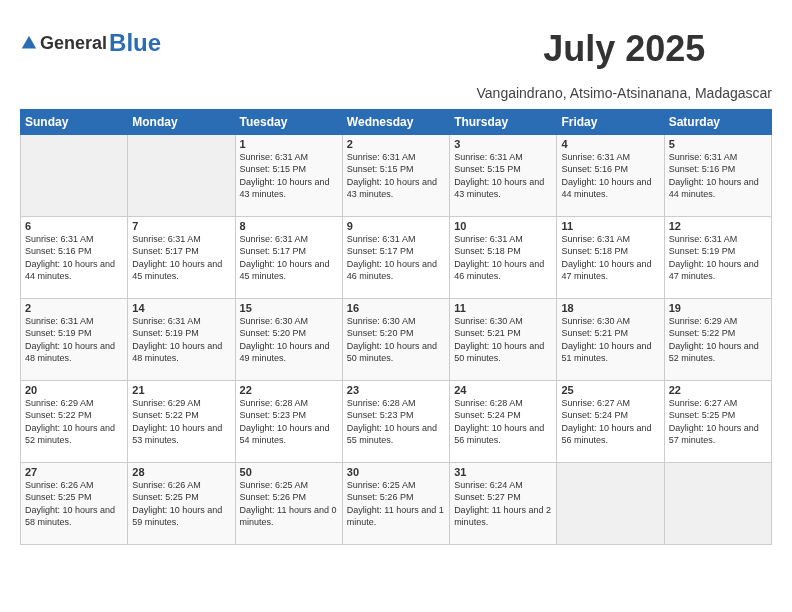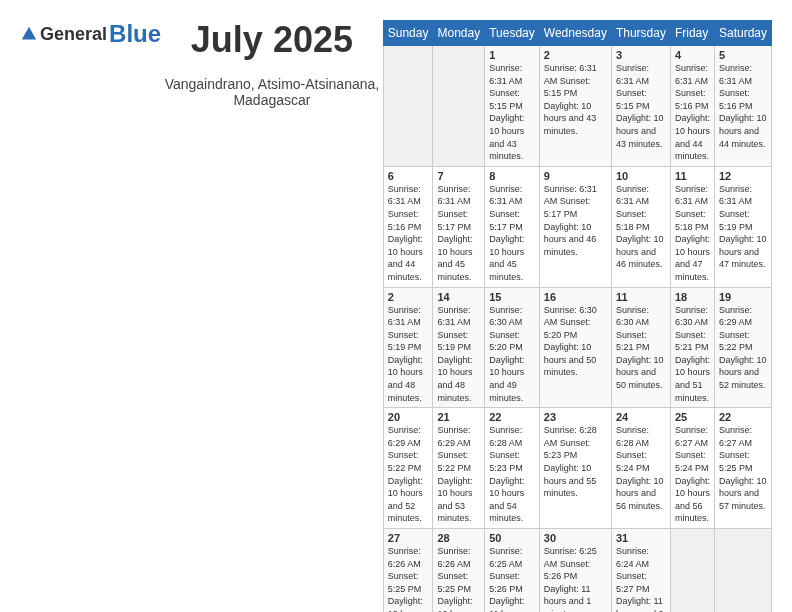--- a/index.html
+++ b/index.html
@@ -6,22 +6,23 @@
     body {
       font-family: Arial, sans-serif;
       background: #fff;
       width: 792px;
       height: 612px;
       overflow: hidden;
     }
     .page {
       width: 792px;
       height: 450px;
-      padding: 20px 20px 10px 20px;
+      padding: 29px 20px 10px 20px;
       display: flex;
+      flex-direction: column;
     }
     .header {
       display: flex;
       justify-content: space-between;
       align-items: flex-start;
       margin-bottom: 8px;
     }
     .logo {
       display: flex;
       flex-direction: column;
@@ -62,21 +63,21 @@
     }
     .calendar {
       width: 100%;
       border-collapse: collapse;
       flex: 1;
     }
     .calendar thead th {
       background-color: #2a6db5;
       color: #fff;
       font-size: 12px;
-      font-weight: normal;
+      font-weight: bold;
       padding: 5px 4px;
       text-align: left;
       border: 1px solid #2a6db5;
     }
     .calendar tbody td {
       border: 1px solid #ccc;
       vertical-align: top;
       padding: 3px 4px;
       font-size: 9.5px;
       color: #333;

